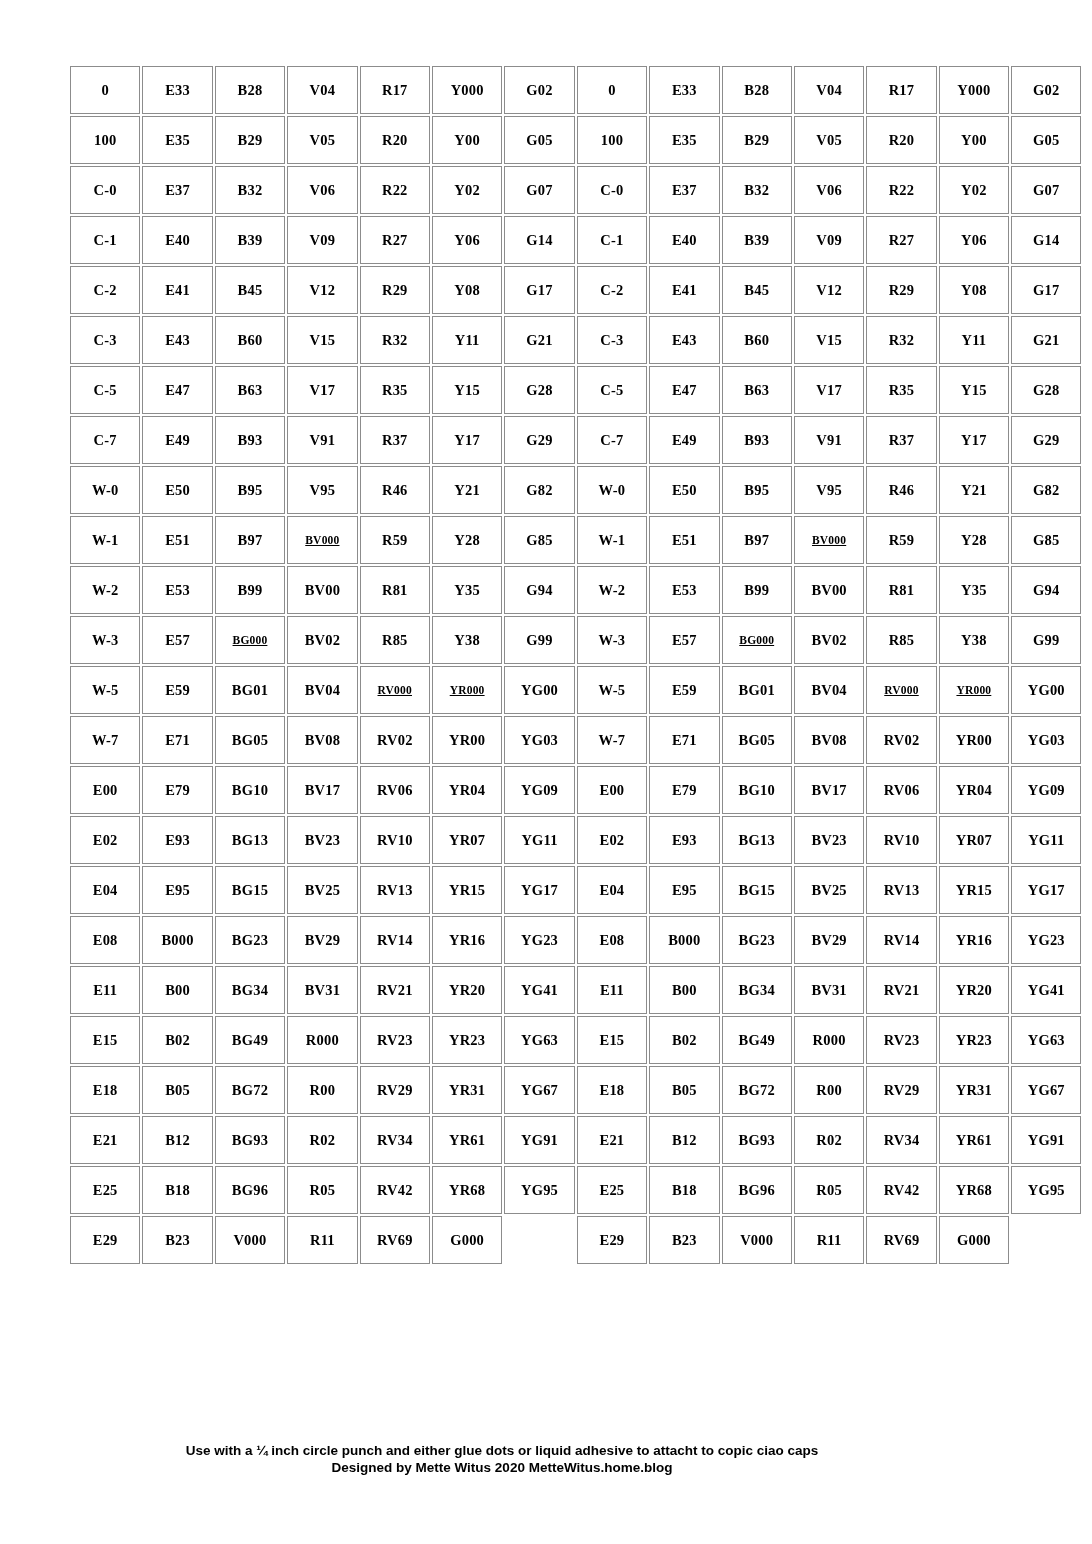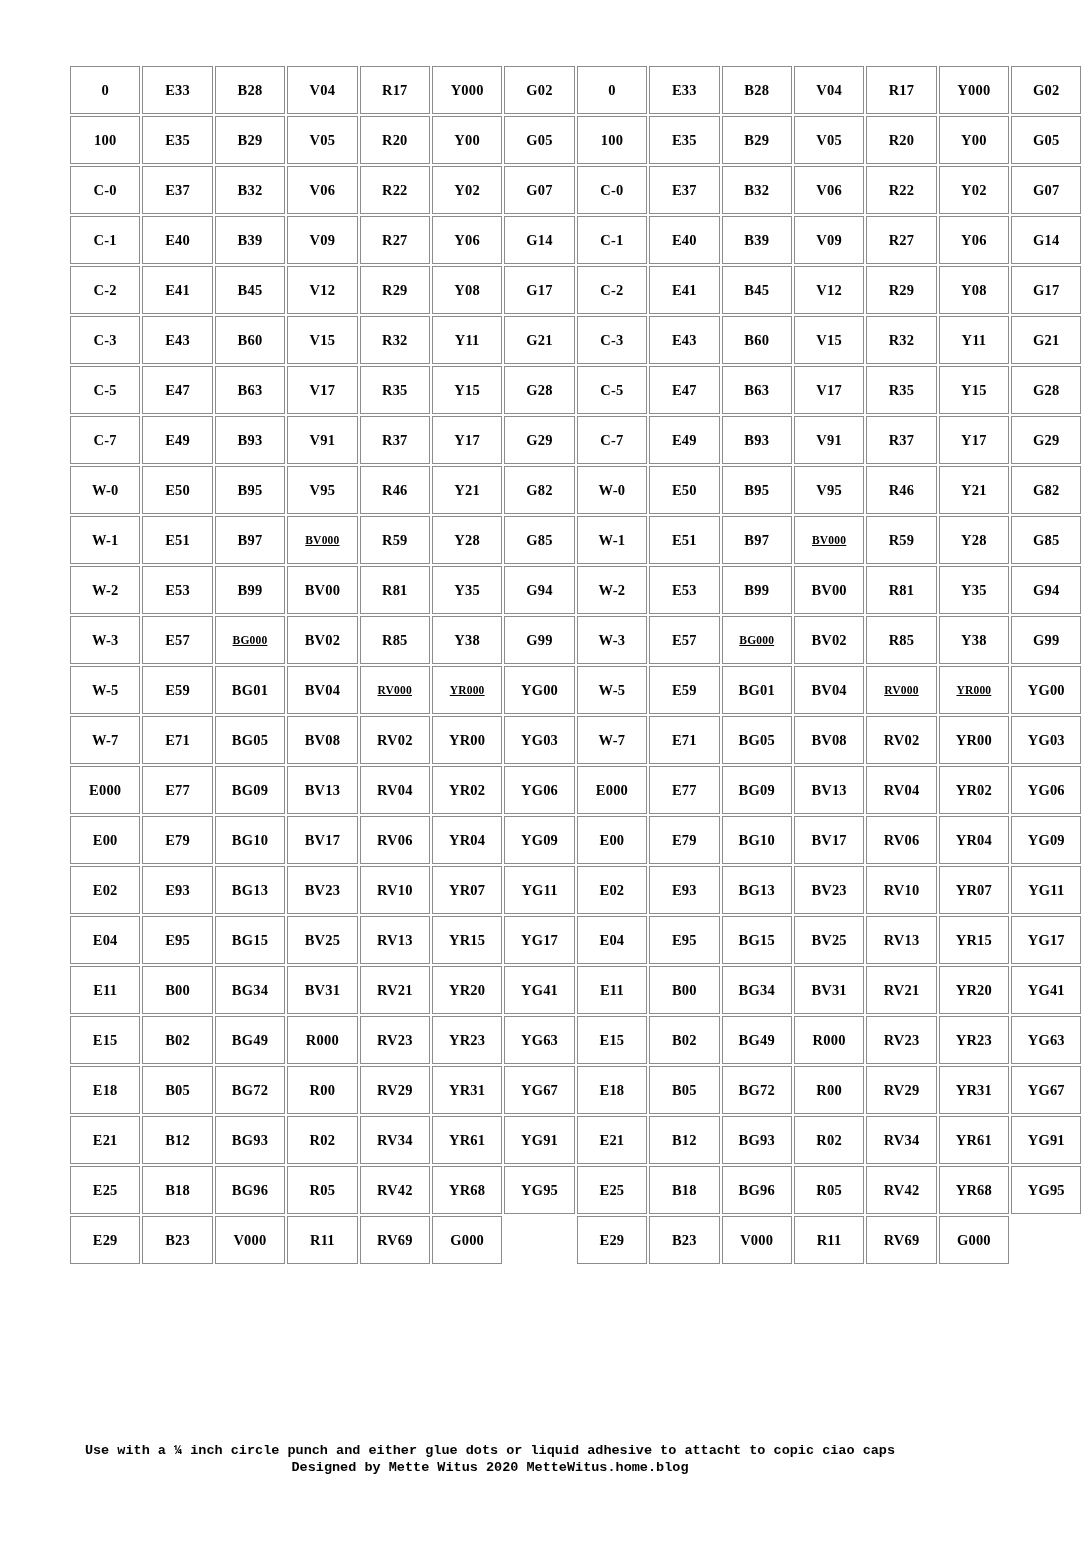--- a/index.html
+++ b/index.html
@@ -40,25 +40,25 @@
   table.grid td.empty {
     border: none;
   }
   
   table.grid td.small {
     font-size: 11.5px;
     text-decoration: underline;
   }
   #footer {
     position: absolute;
-    left: 0;
+    left: 12px;
     top: 1443px;
     width: 980px;
     text-align: center;
-    font-family: Liberation Mono, monospace;
+    font-family: Liberation Sans, sans-serif;
     font-weight: bold;
     font-size: 13.5px;
     color: #000000;
     line-height: 16.5px;
   }
   #footer div {
     white-space: nowrap;
   }
 </style>
 </head>
@@ -285,36 +285,20 @@
           <td>YG03</td>
           <td>W-7</td>
           <td>E71</td>
           <td>BG05</td>
           <td>BV08</td>
           <td>RV02</td>
           <td>YR00</td>
           <td>YG03</td>
         </tr>
         <tr>
-          <td>E000</td>
-          <td>E77</td>
-          <td>BG09</td>
-          <td>BV13</td>
-          <td>RV04</td>
-          <td>YR02</td>
-          <td>YG06</td>
-          <td>E000</td>
-          <td>E77</td>
-          <td>BG09</td>
-          <td>BV13</td>
-          <td>RV04</td>
-          <td>YR02</td>
-          <td>YG06</td>
-        </tr>
-        <tr>
           <td>E00</td>
           <td>E79</td>
           <td>BG10</td>
           <td>BV17</td>
           <td>RV06</td>
           <td>YR04</td>
           <td>YG09</td>
           <td>E00</td>
           <td>E79</td>
           <td>BG10</td>
@@ -349,20 +333,36 @@
           <td>YG17</td>
           <td>E04</td>
           <td>E95</td>
           <td>BG15</td>
           <td>BV25</td>
           <td>RV13</td>
           <td>YR15</td>
           <td>YG17</td>
         </tr>
         <tr>
+          <td>E08</td>
+          <td>B000</td>
+          <td>BG23</td>
+          <td>BV29</td>
+          <td>RV14</td>
+          <td>YR16</td>
+          <td>YG23</td>
+          <td>E08</td>
+          <td>B000</td>
+          <td>BG23</td>
+          <td>BV29</td>
+          <td>RV14</td>
+          <td>YR16</td>
+          <td>YG23</td>
+        </tr>
+        <tr>
           <td>E11</td>
           <td>B00</td>
           <td>BG34</td>
           <td>BV31</td>
           <td>RV21</td>
           <td>YR20</td>
           <td>YG41</td>
           <td>E11</td>
           <td>B00</td>
           <td>BG34</td>

